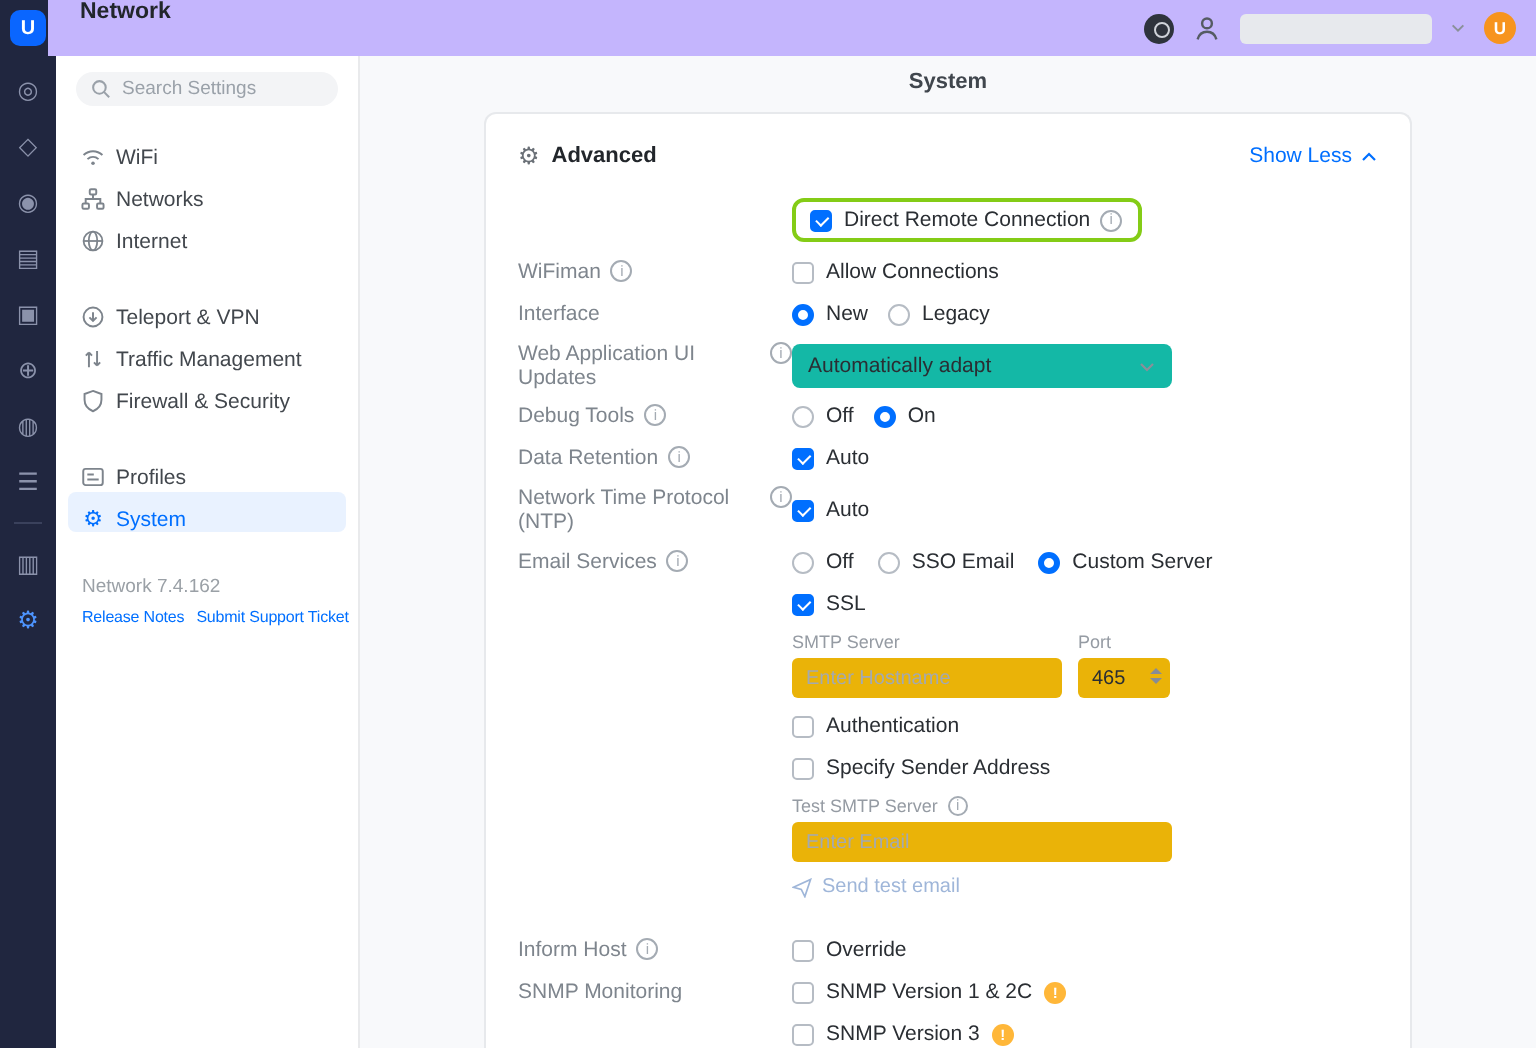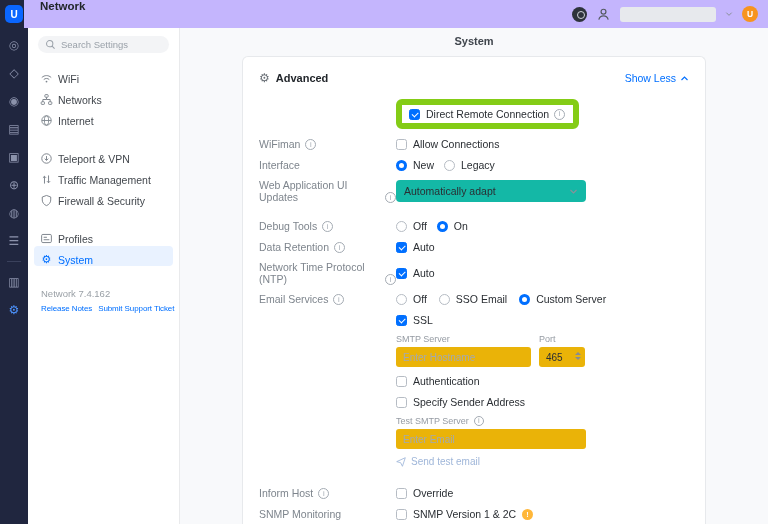--- a/index.html
+++ b/index.html
@@ -41,32 +41,32 @@
   .page-title{text-align:center;padding:7px 0;font-size:11px;font-weight:700;color:#40464d}
   .card{width:464px;margin:2px auto 0;background:#fff;border:1px solid #e7e9ec;border-bottom:none;border-radius:6px 6px 0 0;padding:12px 16px 0;height:468px;overflow:hidden;position:relative}
   .card-head{display:flex;align-items:center;justify-content:space-between;margin-bottom:12px;height:18px}
   .card-head-left{display:flex;align-items:center;gap:6px}
   .gear-glyph{font-size:12px;color:#6a7077;line-height:1}
   .card-title{font-size:11px;font-weight:700;color:#22262b}
   .show-less{display:flex;align-items:center;gap:4px;color:#006fff;font-size:10.5px;cursor:pointer}
 
   
   .frow{display:flex;align-items:center;margin-bottom:7px;min-height:14px}
-  .flabel{width:137px;flex:none;display:flex;align-items:flex-end;color:#7e858d;font-size:10.5px}
+  .flabel{width:137px;flex:none;display:flex;align-items:flex-start;color:#7e858d;font-size:10.5px}
   .fctrl{flex:1;display:flex;align-items:center;font-size:10.5px;color:#2a2e33}
   .info{width:11px;height:11px;border:1px solid #a4abb3;border-radius:50%;color:#a4abb3;font-size:7.5px;line-height:1;display:inline-flex;align-items:center;justify-content:center;margin-left:5px;flex:none;font-style:normal}
   .check{display:inline-flex;align-items:center;cursor:pointer}
   .cbox{width:11px;height:11px;border:1px solid #b6bcc4;border-radius:2.5px;background:#fff;position:relative;flex:none}
   .cbox.checked{background:#006fff;border-color:#006fff}
   .cbox.checked::after{content:"";position:absolute;left:2.2px;top:2.8px;width:5px;height:2.6px;border-left:1.5px solid #fff;border-bottom:1.5px solid #fff;transform:rotate(-45deg)}
   .rdot{width:11px;height:11px;border:1px solid #b6bcc4;border-radius:50%;background:#fff;flex:none}
   .rdot.selected{border:3.5px solid #006fff}
   .optlabel{margin-left:6px}
   .optgroup{display:flex;align-items:center;gap:10px}
-  .highlight{display:inline-flex;align-items:center;border:6px solid #84cc16;border-radius:6px;padding:3px 8px 3px 7px;background:#fff}
+  .highlight{display:inline-flex;align-items:center;border:2px solid #84cc16;border-radius:6px;padding:3px 8px 3px 7px;background:#fff}
   .select{width:190px;height:22px;background:#14b8a6;border-radius:4px;display:flex;align-items:center;justify-content:space-between;padding:0 8px;cursor:pointer;color:#2a2e33}
   .field-block{display:flex;gap:8px}
   .field-lab{font-size:9px;color:#959ba3;margin-bottom:3px}
   .tinput{height:20px;background:#eab308;border:none;border-radius:3px;padding:0 7px;font-size:10px;color:#2a2e33;font-family:inherit;outline:none}
   .tinput::placeholder{color:#a3a9b1}
   .smtp-input{width:135px}
   .email-input{width:190px}
   .portwrap{position:relative;width:46px}
   .port-input{width:46px;padding-right:14px}
   .step{position:absolute;right:4px;top:5px;display:flex;flex-direction:column;gap:2px;cursor:pointer}
@@ -261,21 +261,21 @@
           <span class="rdot selected"></span>
           <span class="optlabel">New</span>
         </label>
         <label class="check">
           <span class="rdot"></span>
           <span class="optlabel">Legacy</span>
         </label>
       </div>
     </div>
 
-    <div class="frow" style="margin-bottom:16px">
+    <div class="frow" style="margin-bottom:6px">
       <div class="flabel">
           <span>Web Application UI Updates</span>
           <span class="info">i</span>
         </div>
       <div class="fctrl">
         <div class="select">
           <span>Automatically adapt</span>
           <svg width="9" height="9" viewBox="0 0 12 12">
               <path d="M2 4l4 4 4-4" fill="none" stroke="#8a9099" stroke-width="1.5"></path>
             </svg>

